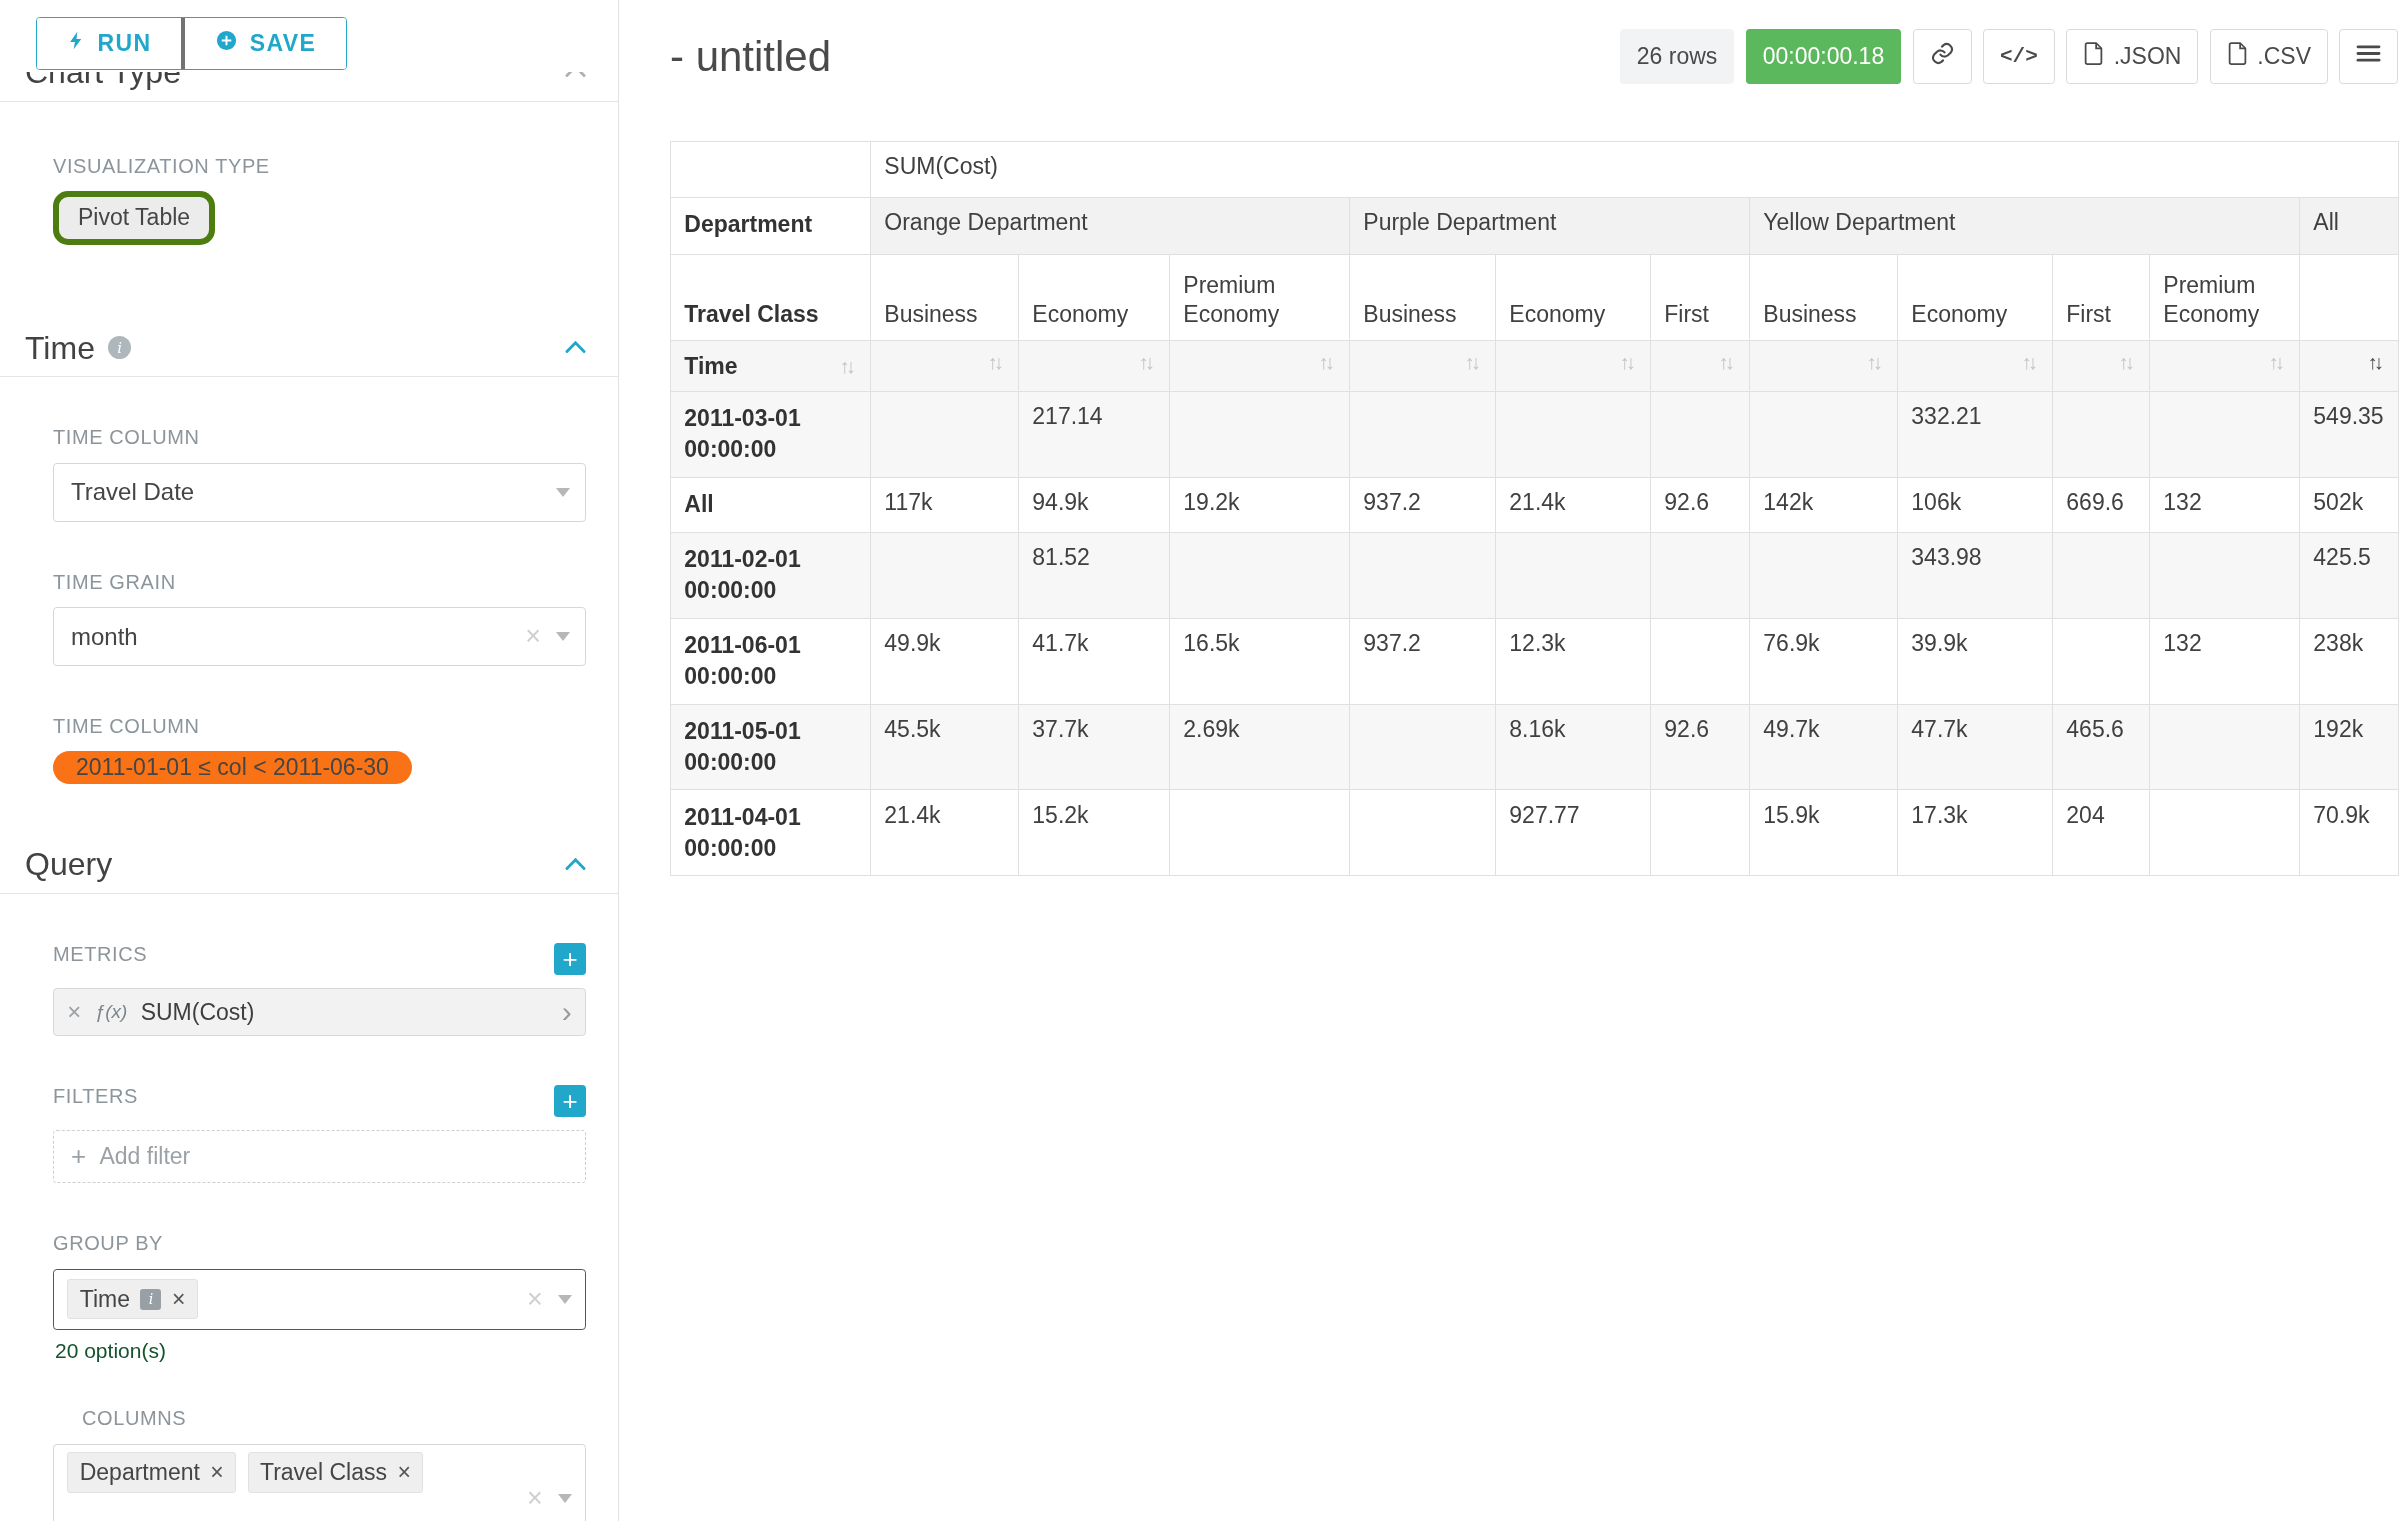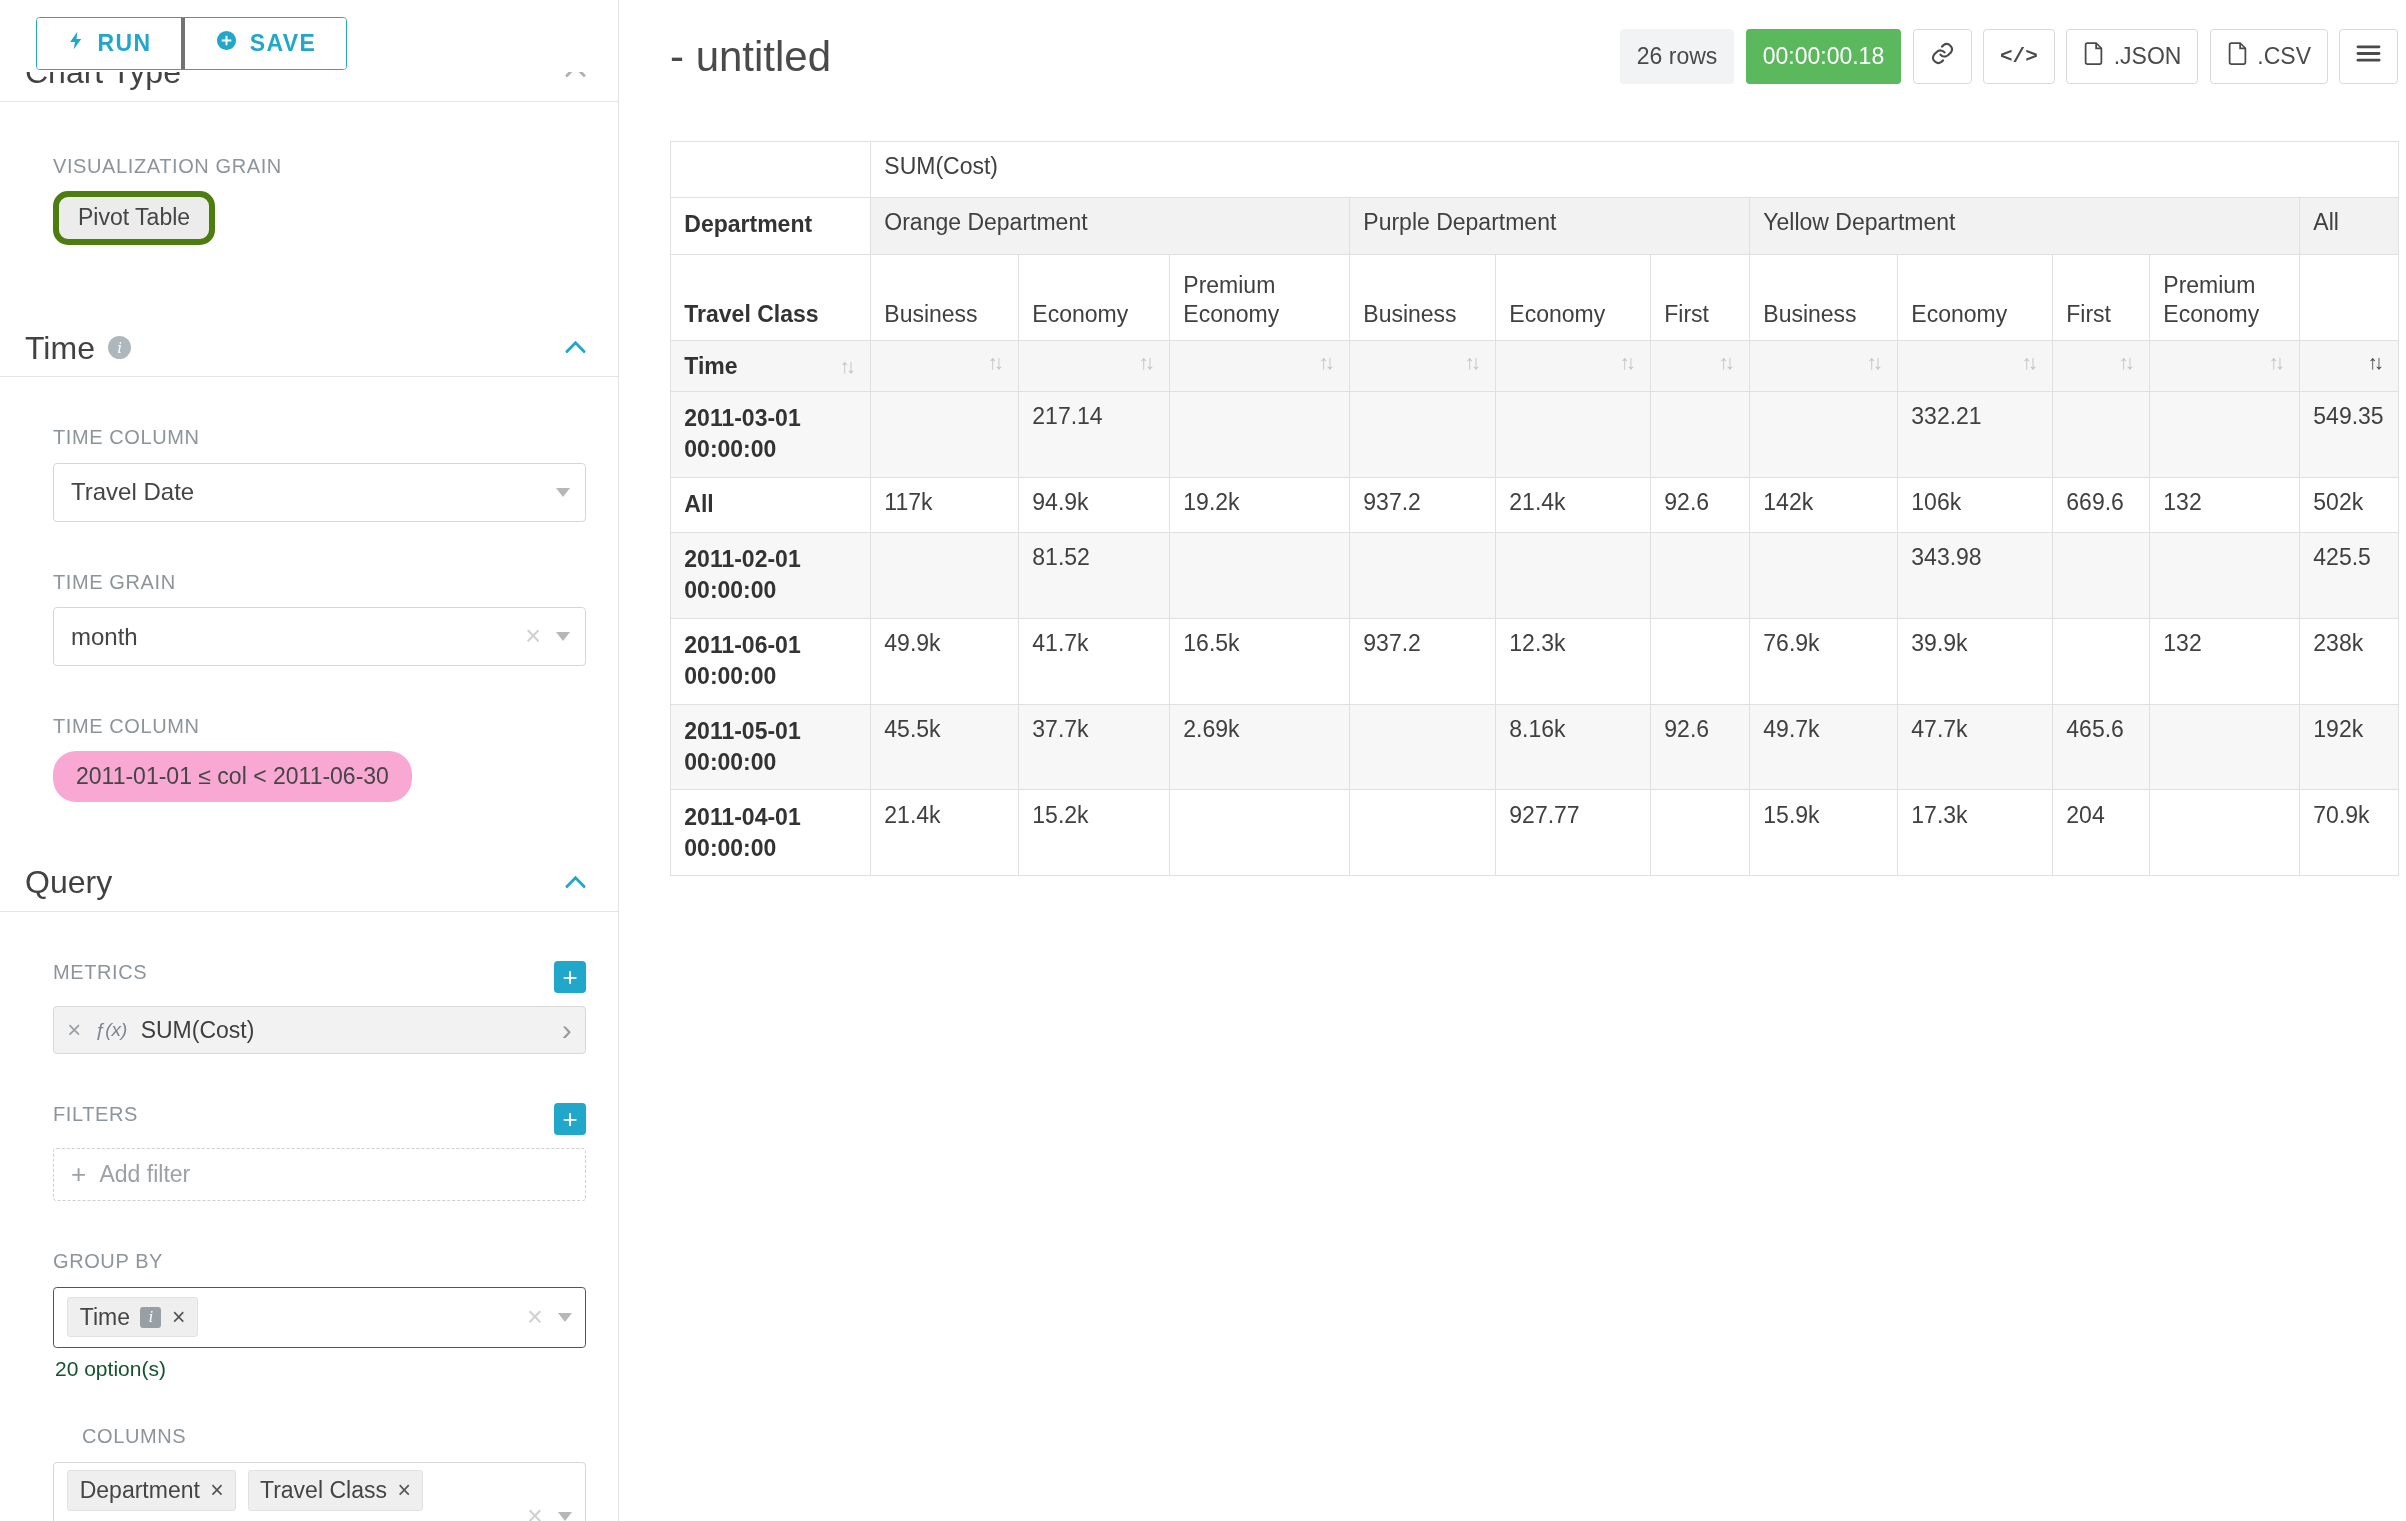--- a/index.html
+++ b/index.html
@@ -31,21 +31,21 @@
 
   .ctrl { margin:0 32px 0 53px; }
   .ctrl-label { font-size:20px; color:#8c959b; letter-spacing:0.6px; margin-bottom:13.3px; }
   .label-row { display:flex; align-items:flex-start; justify-content:space-between; margin:0 32px 13.3px 53px; }
   .label-row .ctrl-label { margin-bottom:0; }
   .plus-btn { width:32px; height:32px; background:#20a7c9; border:none; border-radius:3.8px; color:#fff;
     font-size:26px; line-height:1; display:flex; align-items:center; justify-content:center; cursor:pointer; }
 
   .pill { display:inline-flex; align-items:center; background:#ececec; border:6px solid #4d7c0f; border-radius:15px;
     padding:7.6px 19px; font-size:23px; color:#454545; }
-  .range-pill { background:#f9a8d4; border:none; border-radius:23px; padding:12px 23px;text-align:center; }
+  .range-pill { background:#f97316; border:none; border-radius:23px; padding:3px 23px;text-align:center; }
 
   .select { display:flex; align-items:center; justify-content:space-between; border:1px solid #d6d6d6; border-radius:3.8px;
     height:59px; padding:0 15px 0 17px; font-size:24px; color:#454545; background:#fff; cursor:pointer; }
   .sel-icons { display:flex; align-items:center; gap:15px; }
   .caret-down { width:0; height:0; border-left:7.6px solid transparent; border-right:7.6px solid transparent; border-top:9.5px solid #b7b7b7; }
   .clear-x { color:#cfcfcf; font-size:27px; line-height:1; }
 
   .metric-item { display:flex; align-items:center; gap:13.3px; background:#f2f2f2; border:1px solid #d8d8d8; border-radius:3.8px;
     height:48px; padding:0 13.3px; margin:0 32px 0 53px; font-size:23px; cursor:pointer; }
   .metric-item .rm-x { color:#9aa0a4; font-size:24px; }
@@ -138,21 +138,21 @@
           </h2>
         <span>
           <svg width="21" height="13.3" viewBox="0 0 22 14" fill="none" stroke="#b0b0b0" stroke-width="3" stroke-linecap="round">
               <polyline points="2,12 11,3 20,12"></polyline>
             </svg>
         </span>
       </div>
       <hr class="sb-hr">
 
       <div class="ctrl" style="margin-top:53px;">
-        <div class="ctrl-label">VISUALIZATION GRAIN</div>
+        <div class="ctrl-label">VISUALIZATION TYPE</div>
         <span class="pill">Pivot Table</span>
       </div>
 
       <div class="section-head mt-section">
         <h2>
           <span>Time</span>
           <span class="info-icon">i</span>
         </h2>
         <span>
           <svg width="21" height="13.3" viewBox="0 0 22 14" fill="none" stroke="#20a7c9" stroke-width="3" stroke-linecap="round">

